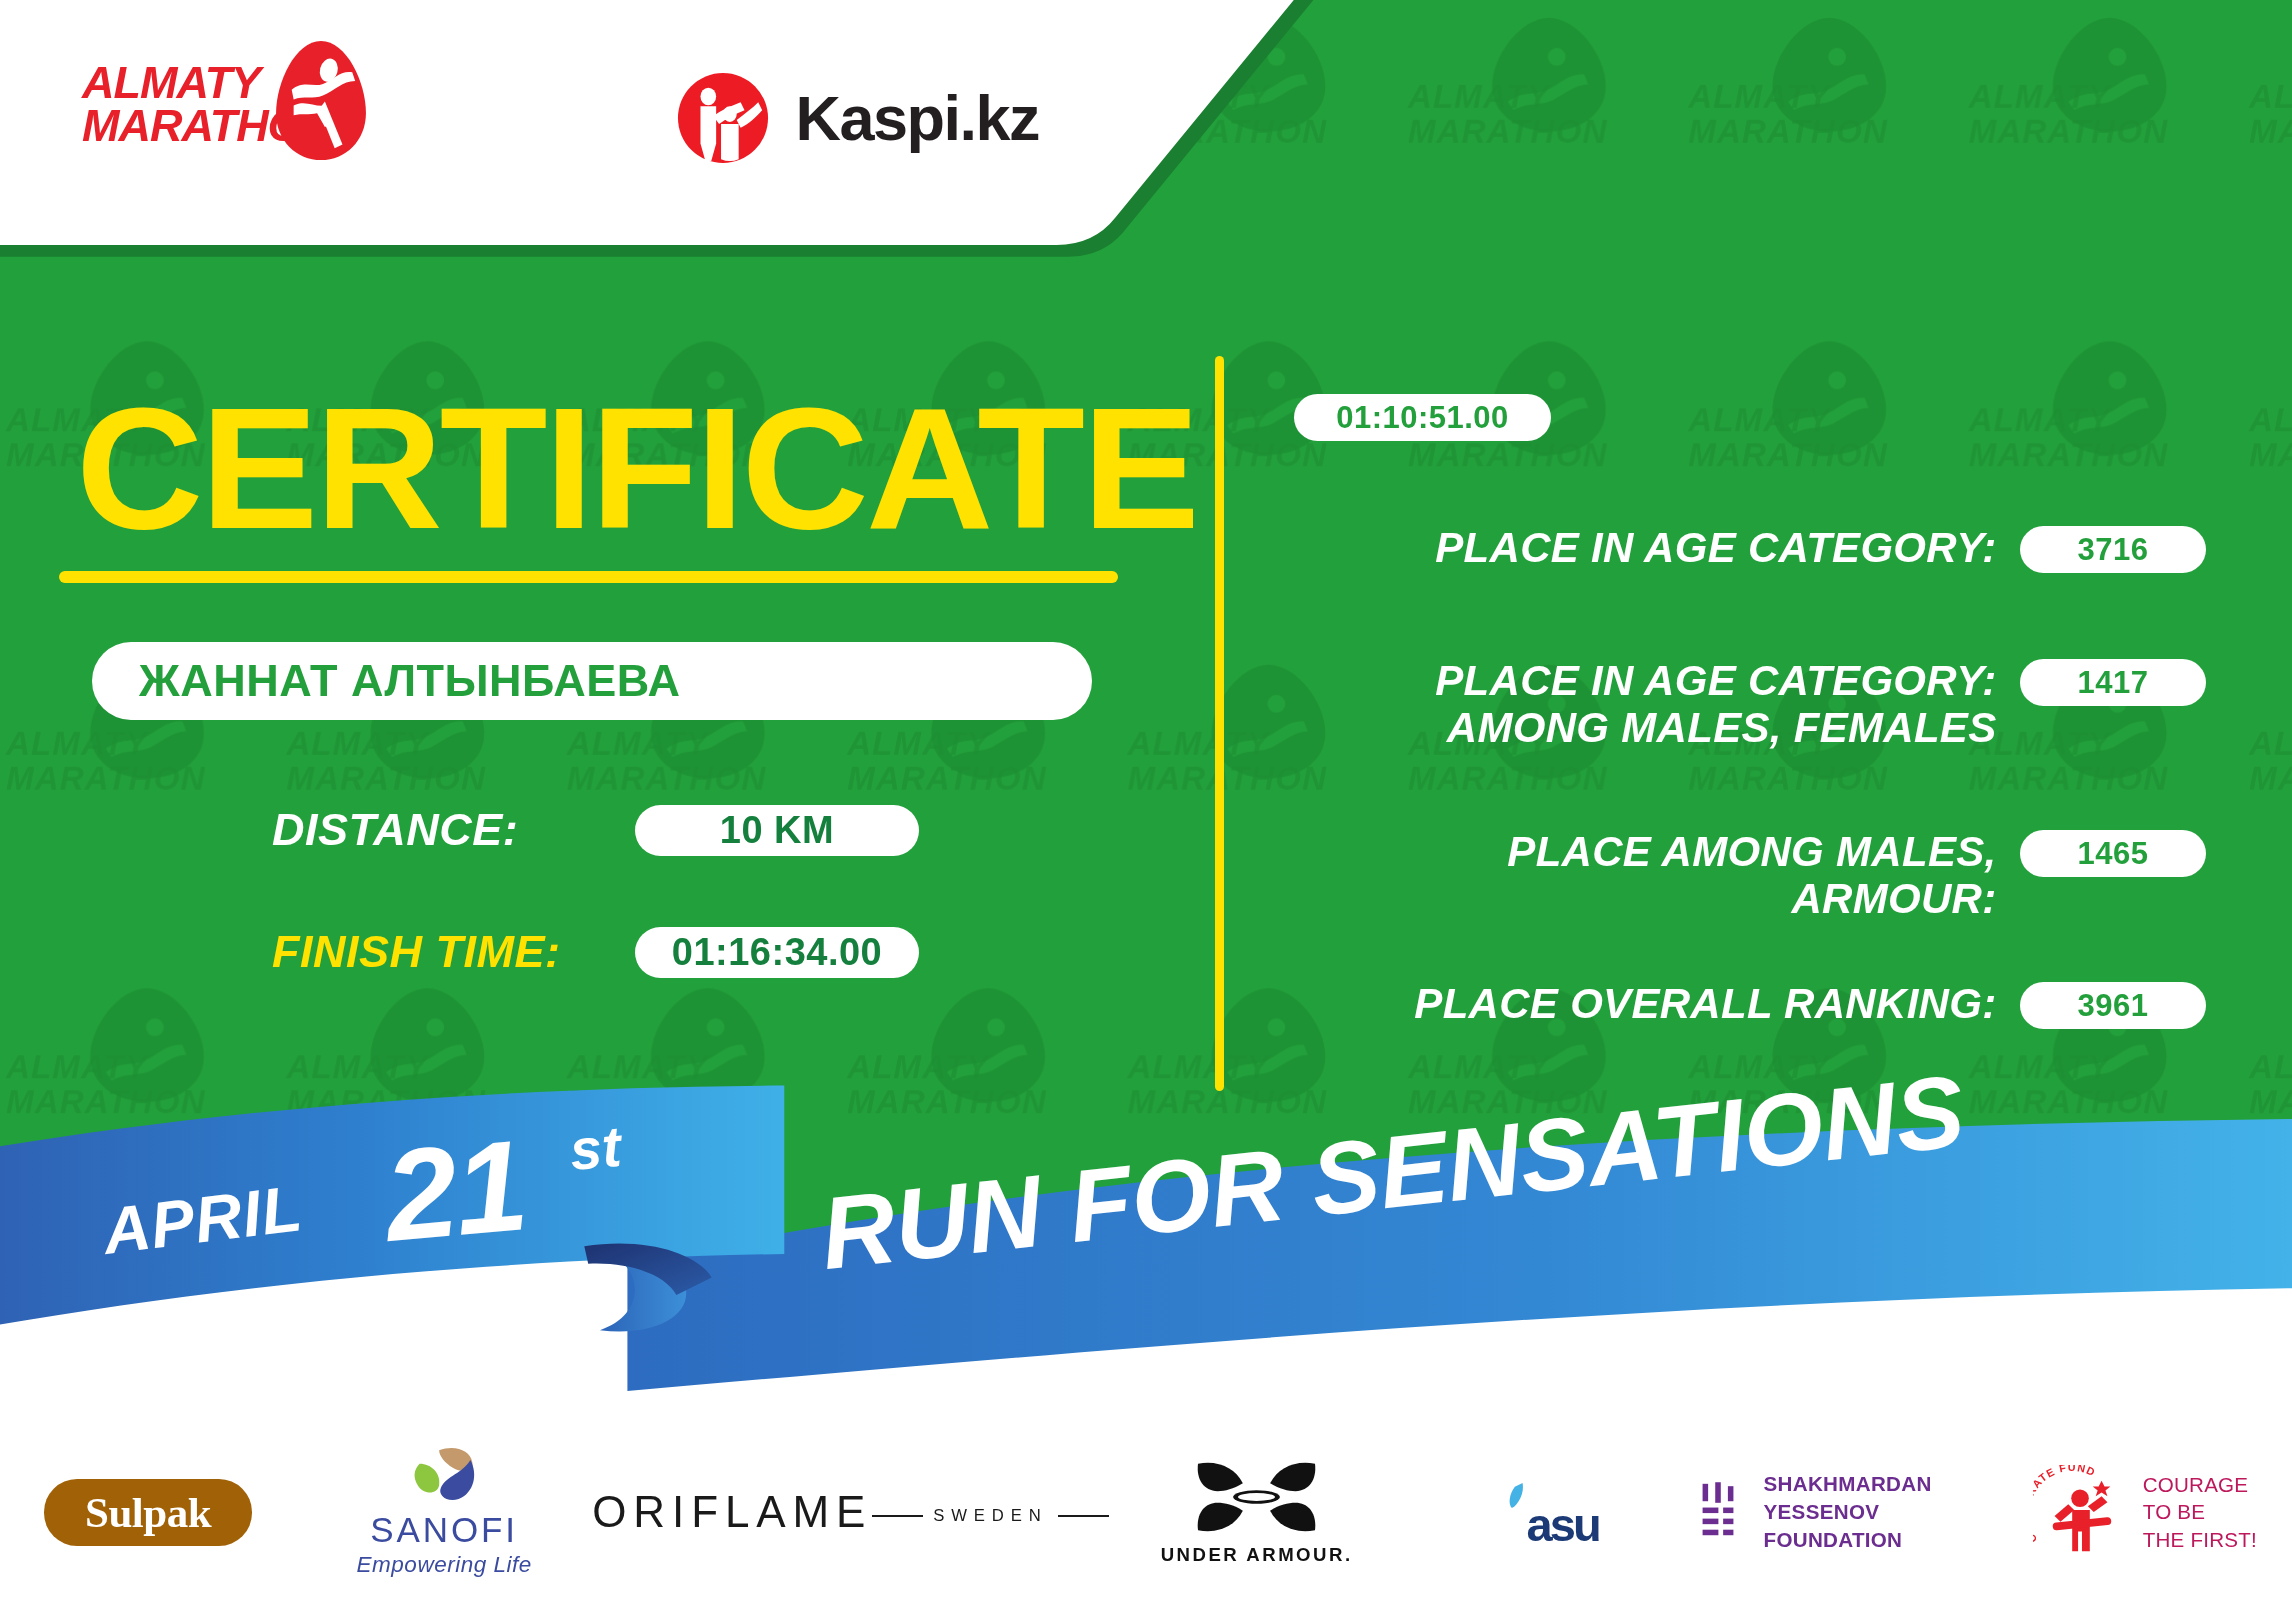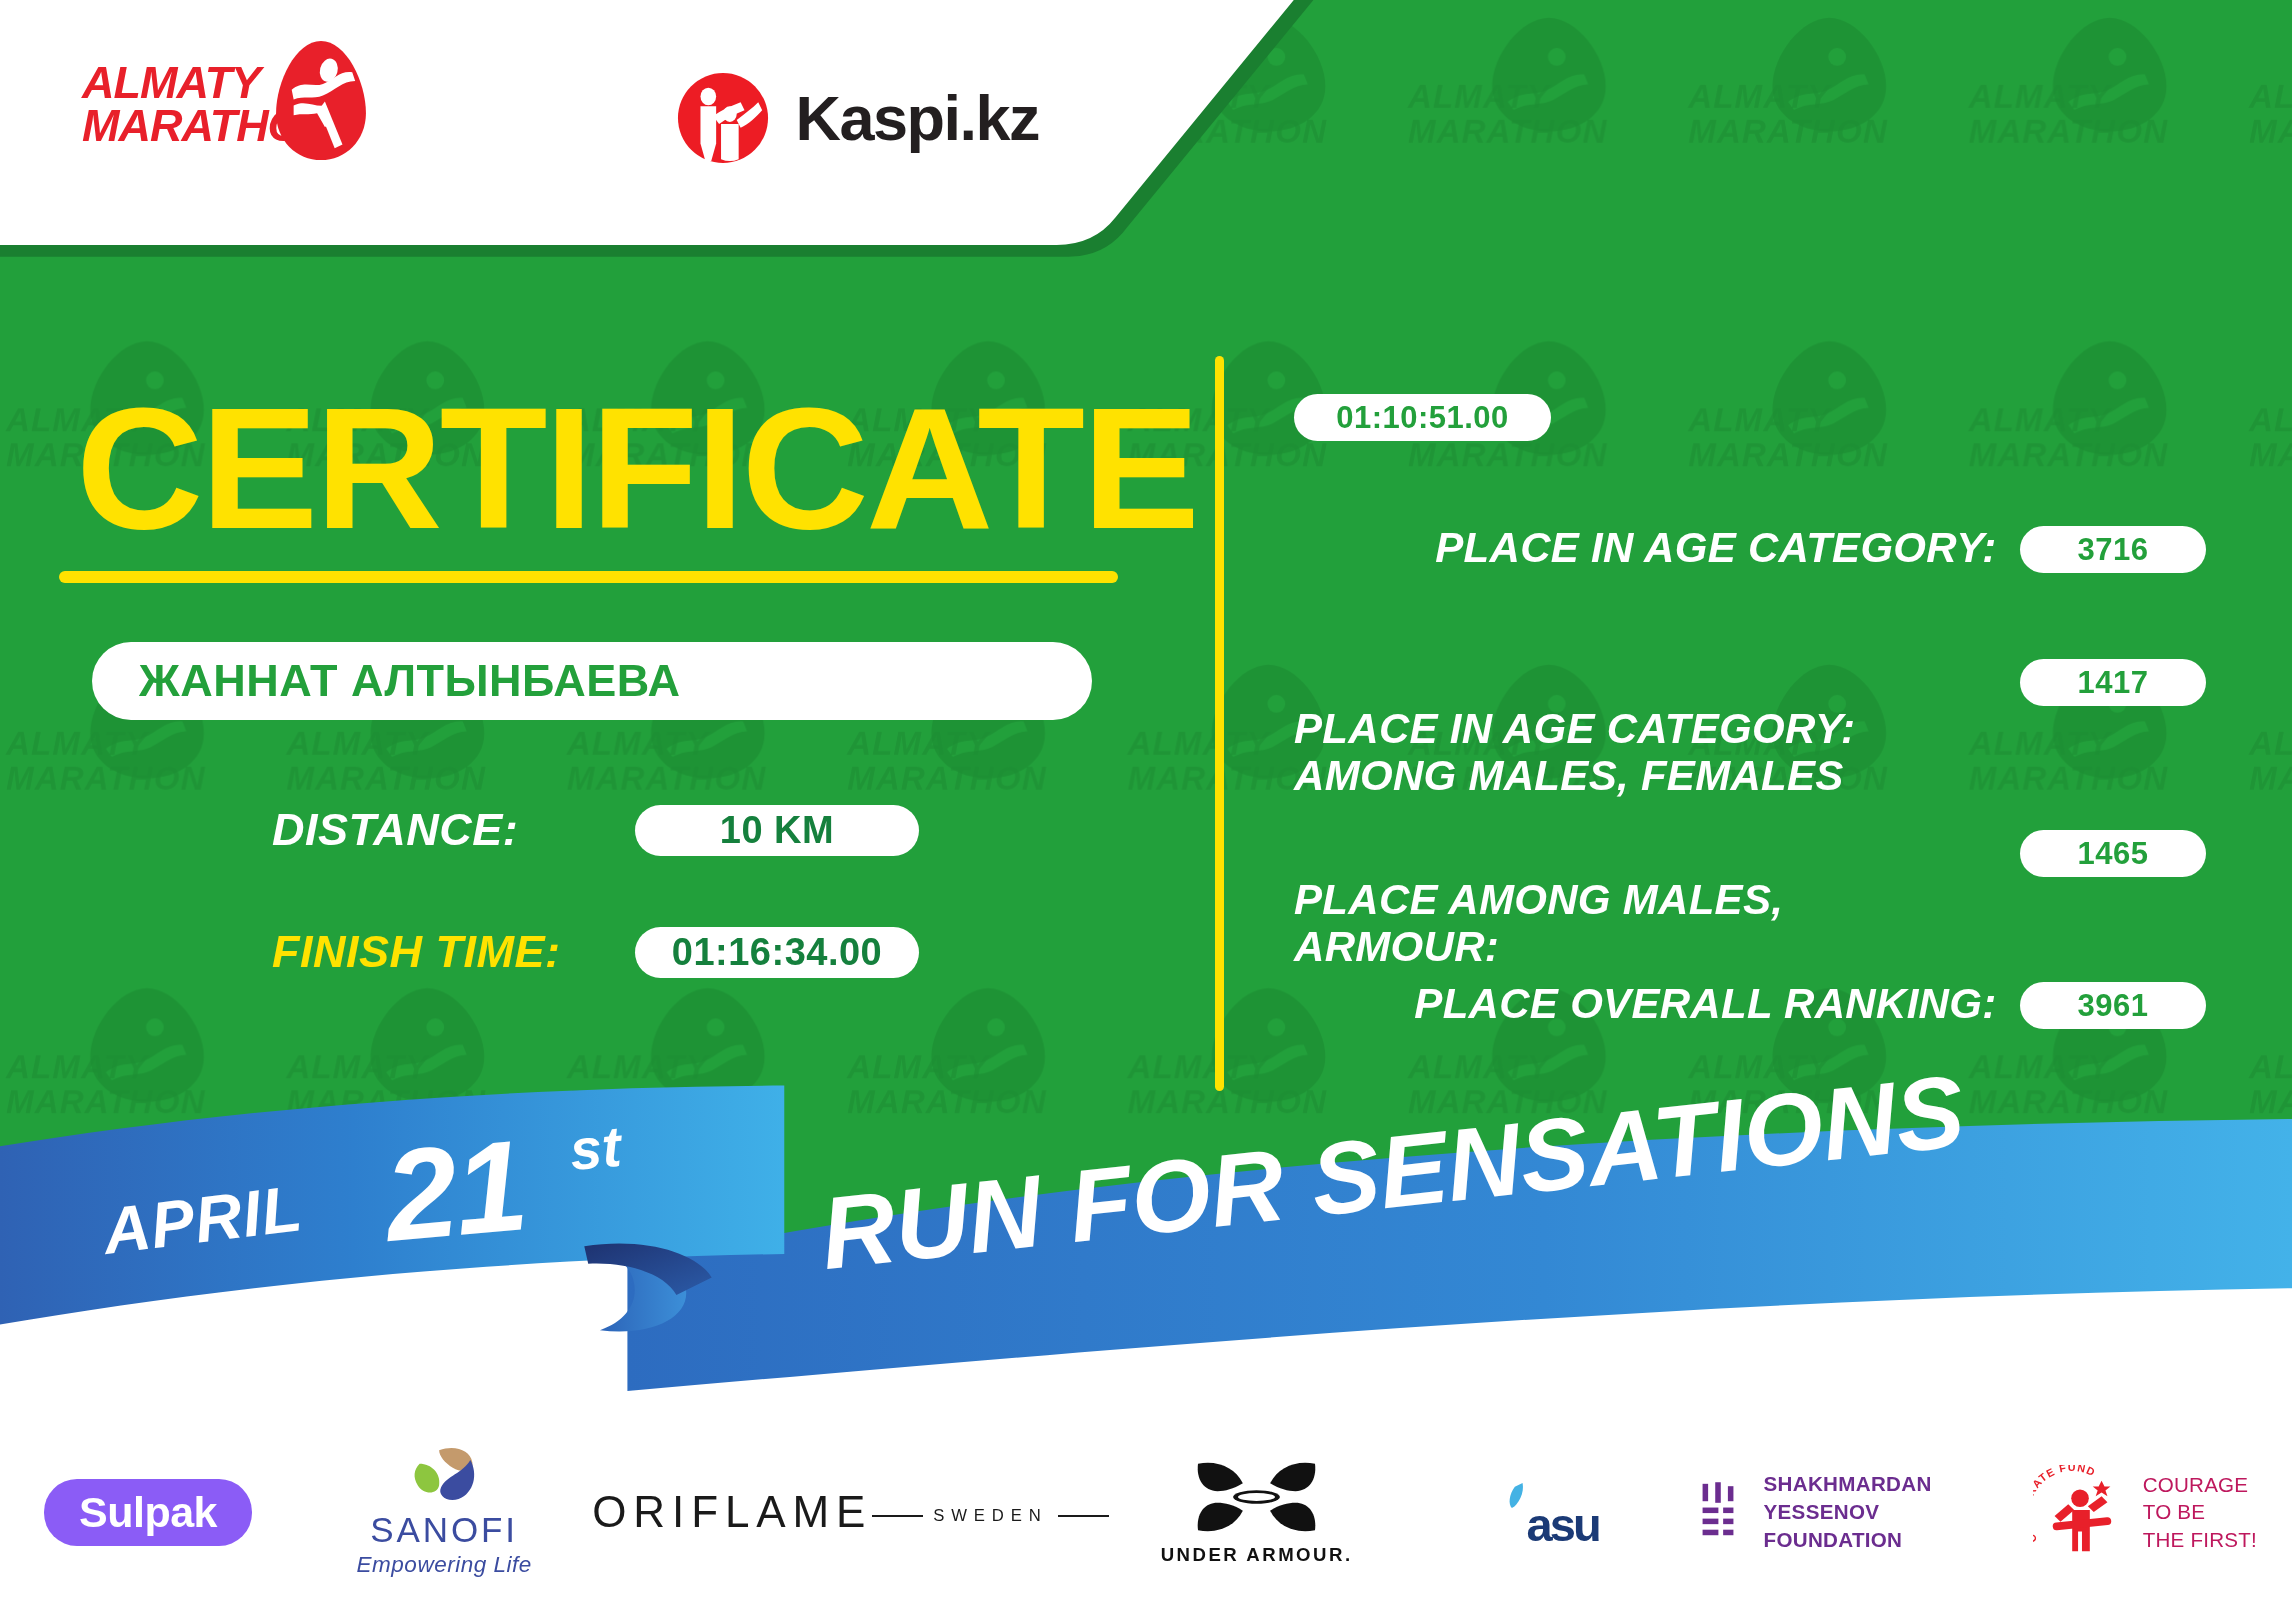--- a/index.html
+++ b/index.html
@@ -56,35 +56,35 @@
                justify-content:center;margin-top:2px;}
   .rrow .rpill span{font-size:31px;font-weight:bold;color:#23A03B;letter-spacing:0.5px;}
   .rrow.wide .rpill{width:257px;}
 
   #rrow-0{top:392px;}
   #rrow-1{top:524px;}
   #rrow-2{top:657px;}
   #rrow-3{top:828px;}
   #rrow-4{top:980px;}
   #rrow-0 .rlbl{text-align:left;padding-left:9.8px;}
-  #rrow-2 .rlbl,#rrow-3 .rlbl{text-align:left;margin-top:48px;}
+  #rrow-2 .rlbl,#rrow-3 .rlbl{text-align:right;}
 
   
   .ribbon{position:absolute;left:0;top:1068px;width:2293px;height:323px;}
   .ribbon-text{position:absolute;color:#fff;font-weight:bold;font-style:italic;}
   #r-april{left:108px;top:1194px;font-size:65px;letter-spacing:1px;transform:rotate(-7deg);transform-origin:left bottom;}
   #r-21{left:392px;top:1122px;font-size:129px;letter-spacing:-2px;transform:rotate(-5deg);transform-origin:left bottom;}
   #r-st{left:573px;top:1117px;font-size:57px;transform:rotate(-5deg);transform-origin:left bottom;}
   #r-run{left:828px;top:1176px;font-size:102px;letter-spacing:0px;transform:rotate(-6.2deg);transform-origin:left bottom;white-space:nowrap;}
 
   
   .sponsors{position:absolute;left:0;top:1402px;width:2293px;height:220px;display:flex;align-items:center;}
   .sp{display:flex;align-items:center;justify-content:center;flex:1;height:167px;}
 
-  .sulpak{width:208px;height:67px;background:#8b5cf6;border-radius:33px;display:flex;align-items:center;justify-content:center;}
+  .sulpak{width:208px;height:67px;background:#a16207;border-radius:33px;display:flex;align-items:center;justify-content:center;font-family:Liberation Serif, serif;}
   .sulpak span{color:#fff;font-size:43px;font-weight:bold;letter-spacing:-0.5px;}
 
   .sanofi{display:flex;flex-direction:column;align-items:center;}
   .sanofi .sname{color:#3B4CA0;font-size:35px;letter-spacing:2.9px;margin-top:3.9px;}
   .sanofi .stag{color:#3B4CA0;font-size:22.5px;font-style:italic;margin-top:2px;letter-spacing:0.5px;}
 
   .oriflame{display:flex;flex-direction:row;align-items:center;}
   .oriflame .oname{color:#1A1A1A;font-size:44px;letter-spacing:6.9px;font-weight:300;}
   .oriflame .osub{display:flex;align-items:center;gap:9.8px;margin-top:7.8px;}
   .oriflame .osub .ln{width:51px;height:1.5px;background:#1A1A1A;}

